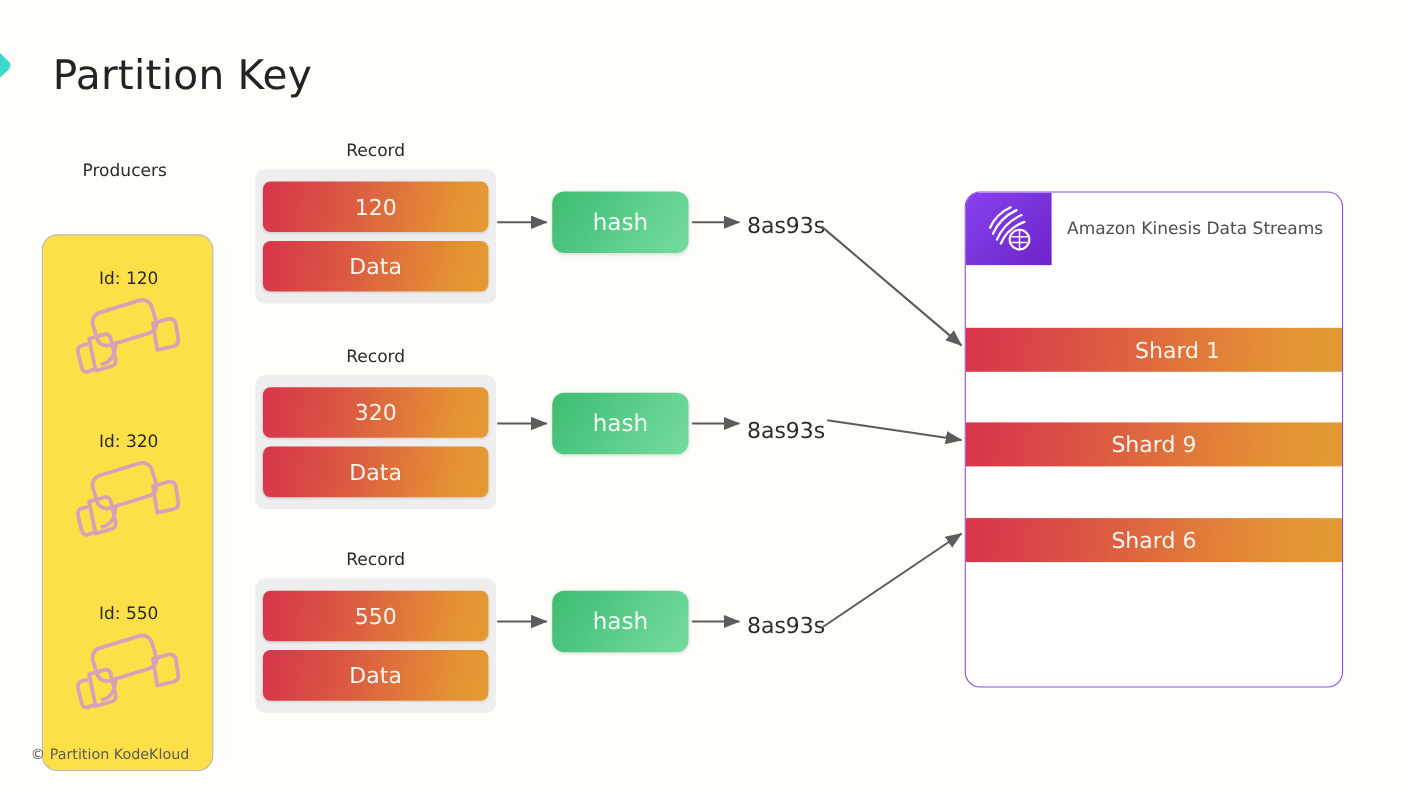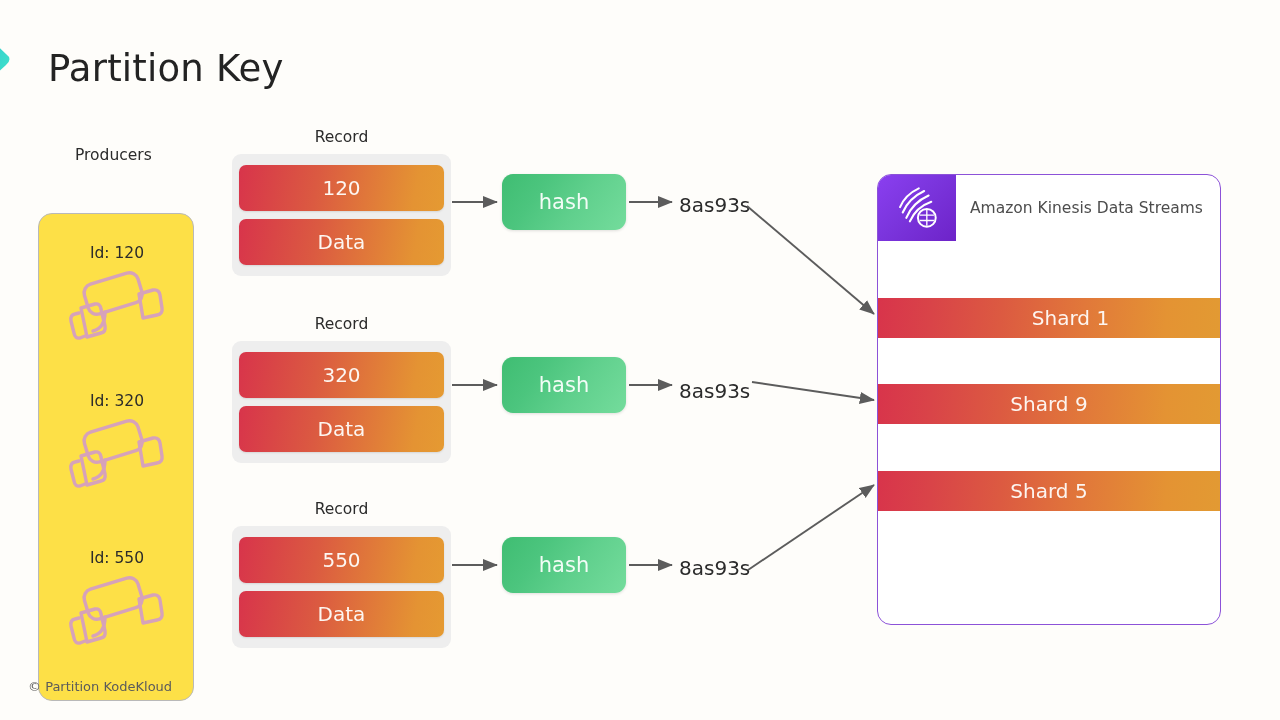--- a/index.html
+++ b/index.html
@@ -341,16 +341,16 @@
         </g>
         <g fill="none" stroke="#ffffff" stroke-width="1.5">
           <path d="M31 36 L 47 36 M31 42 L 47 42 M39 30 L 39 48"></path>
         </g>
       </svg>
     </div>
     <div class="kinesis-title">Amazon Kinesis Data Streams</div>
   </div>
   <div class="shard s0">Shard 1</div>
   <div class="shard s1">Shard 9</div>
-  <div class="shard s2">Shard 5</div>
+  <div class="shard s2">Shard 6</div>
 </div>
 
 <div class="footer">© Partition KodeKloud</div>
 
 </body></html>

